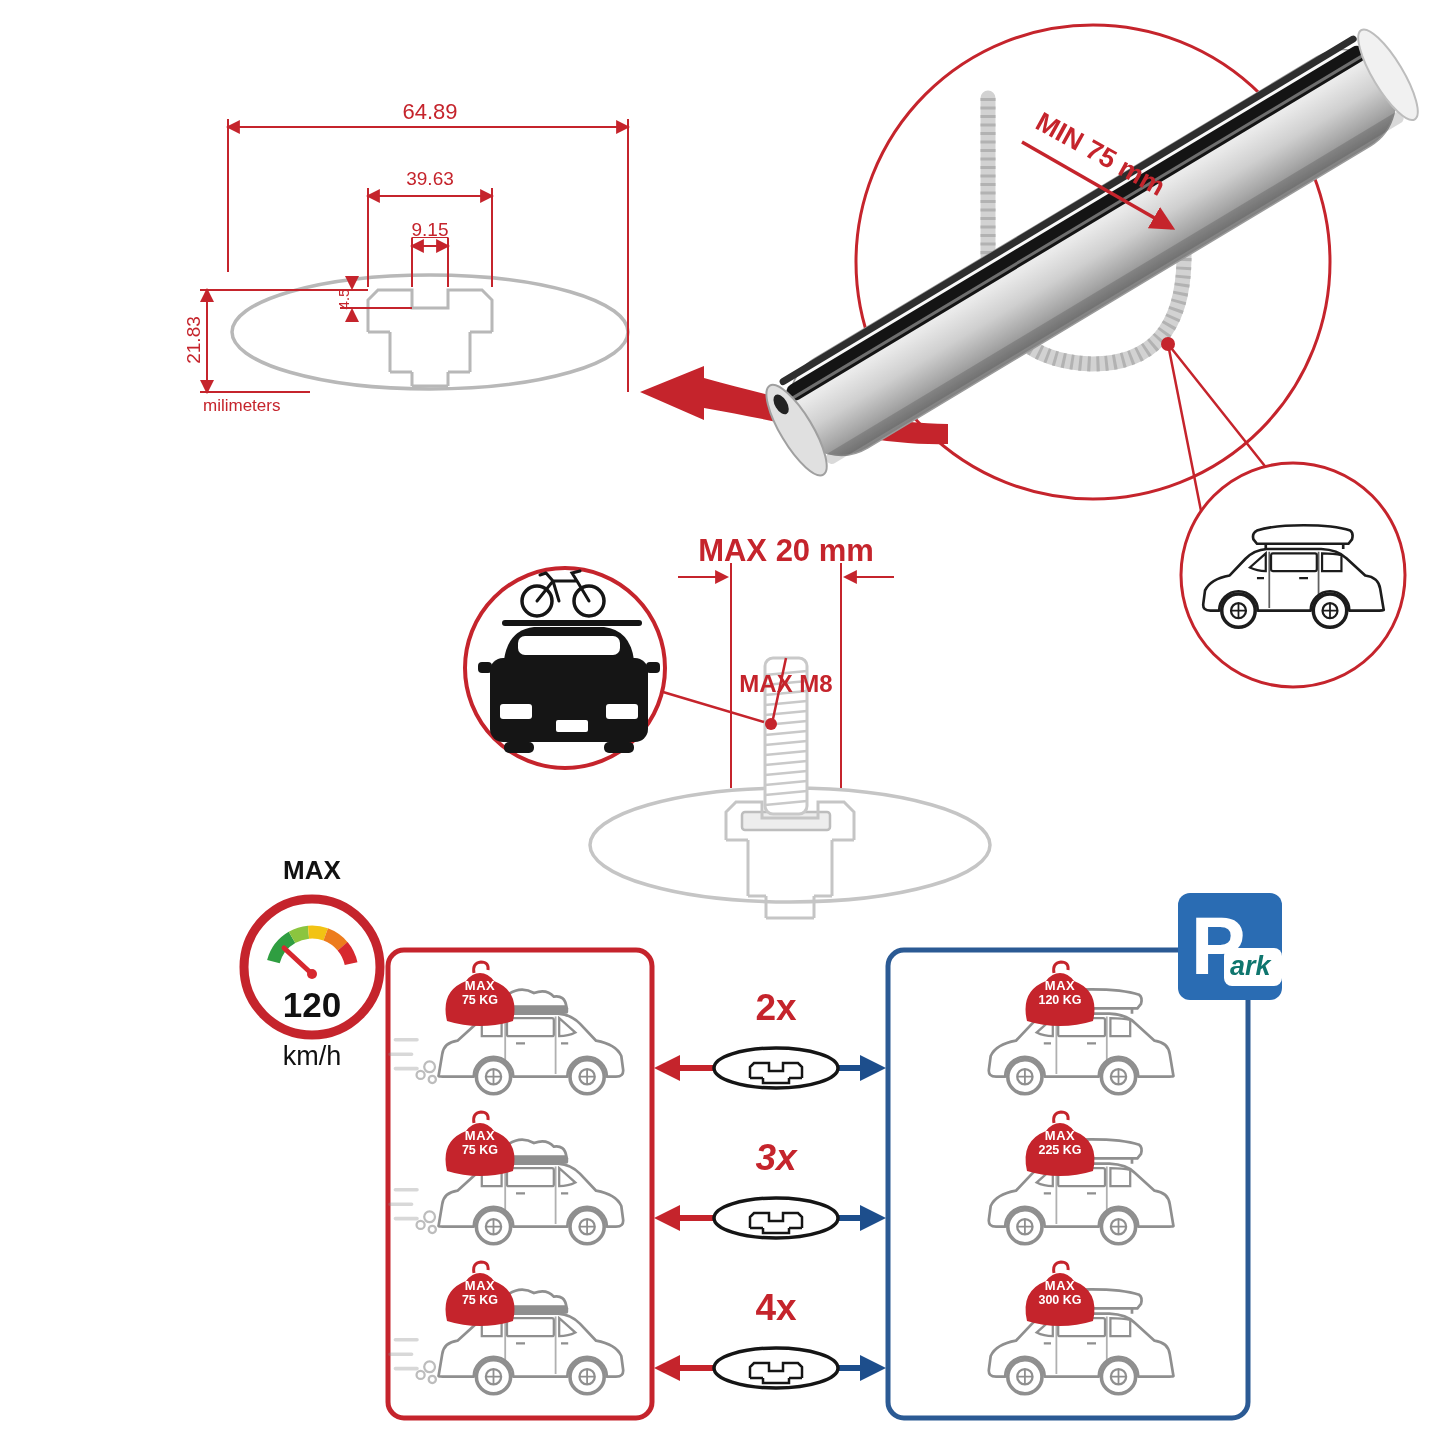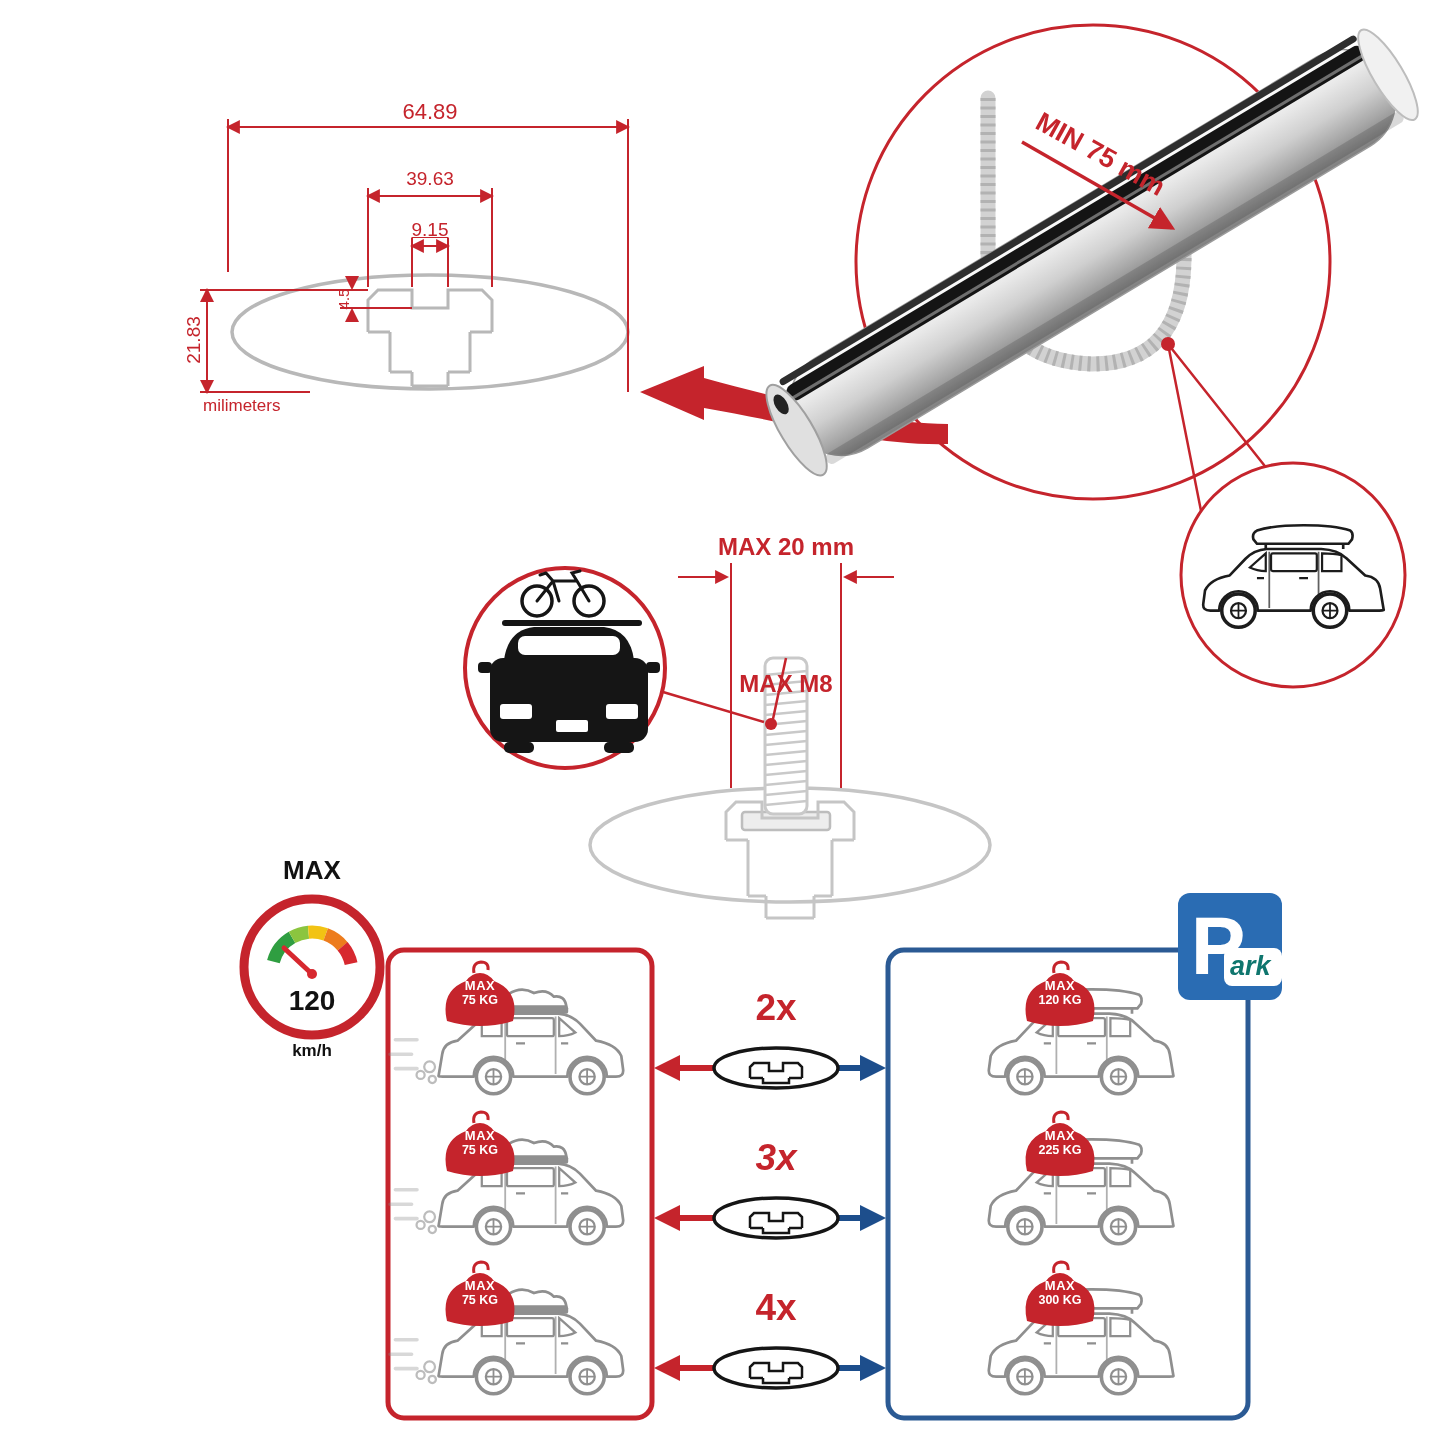--- a/index.html
+++ b/index.html
@@ -246,26 +246,26 @@
 
 <div class="t ctr" style="left:330px;top:100px;width:200px;font-size:22px;">64.89</div>
 <div class="t ctr" style="left:370px;top:169px;width:120px;font-size:19px;">39.63</div>
 <div class="t ctr" style="left:380px;top:220px;width:100px;font-size:19px;text-decoration:underline;">9.15</div>
 <div class="t ctr rot90" style="left:322px;top:291px;width:44px;height:16px;font-size:15px;">4.5</div>
 <div class="t ctr rot90" style="left:154px;top:330px;width:80px;height:20px;font-size:19px;">21.83</div>
 <div class="t" style="left:203px;top:397px;width:140px;font-size:17px;">milimeters</div>
 
 <div class="t ctr bold" style="left:1000px;top:140px;width:200px;height:30px;font-size:27px;transform:rotate(29deg);transform-origin:center center;">MIN 75 mm</div>
 
-<div class="t ctr bold" style="left:666px;top:534px;width:240px;font-size:24px;">MAX 20 mm</div>
+<div class="t ctr bold" style="left:666px;top:534px;width:240px;font-size:31px;">MAX 20 mm</div>
 <div class="t ctr bold" style="left:706px;top:625px;width:160px;font-size:24px;margin-top:46px;">MAX M8</div>
 
 <div class="t ctr bold dark" style="left:252px;top:856px;width:120px;font-size:26px;">MAX</div>
-<div class="t ctr bold dark" style="left:252px;top:986px;width:120px;font-size:28px;">120</div>
-<div class="t ctr dark" style="left:252px;top:1042px;width:120px;font-size:17px;font-weight:bold;">km/h</div>
+<div class="t ctr bold dark" style="left:252px;top:986px;width:120px;font-size:35px;">120</div>
+<div class="t ctr dark" style="left:252px;top:1042px;width:120px;font-size:27px;">km/h</div>
 
 <div class="t ctr bold" style="left:1180px;top:896px;width:76px;height:100px;line-height:100px;font-size:82px;color:#fff;">P</div>
 <div class="t bold" style="left:1230px;top:952px;width:54px;font-size:27px;font-style:italic;color:#0f766e;">ark</div>
 
 <div class="t ctr bold" style="left:726px;top:988px;width:100px;font-size:37px;">2x</div>
 <div class="t ctr bold" style="left:726px;top:1138px;width:100px;font-size:37px;font-style:italic;">3x</div>
 <div class="t ctr bold" style="left:726px;top:1288px;width:100px;font-size:37px;">4x</div>
 
 <div class="tag-text" style="left:435px;top:978px;">
   <span class="l1">MAX</span>

